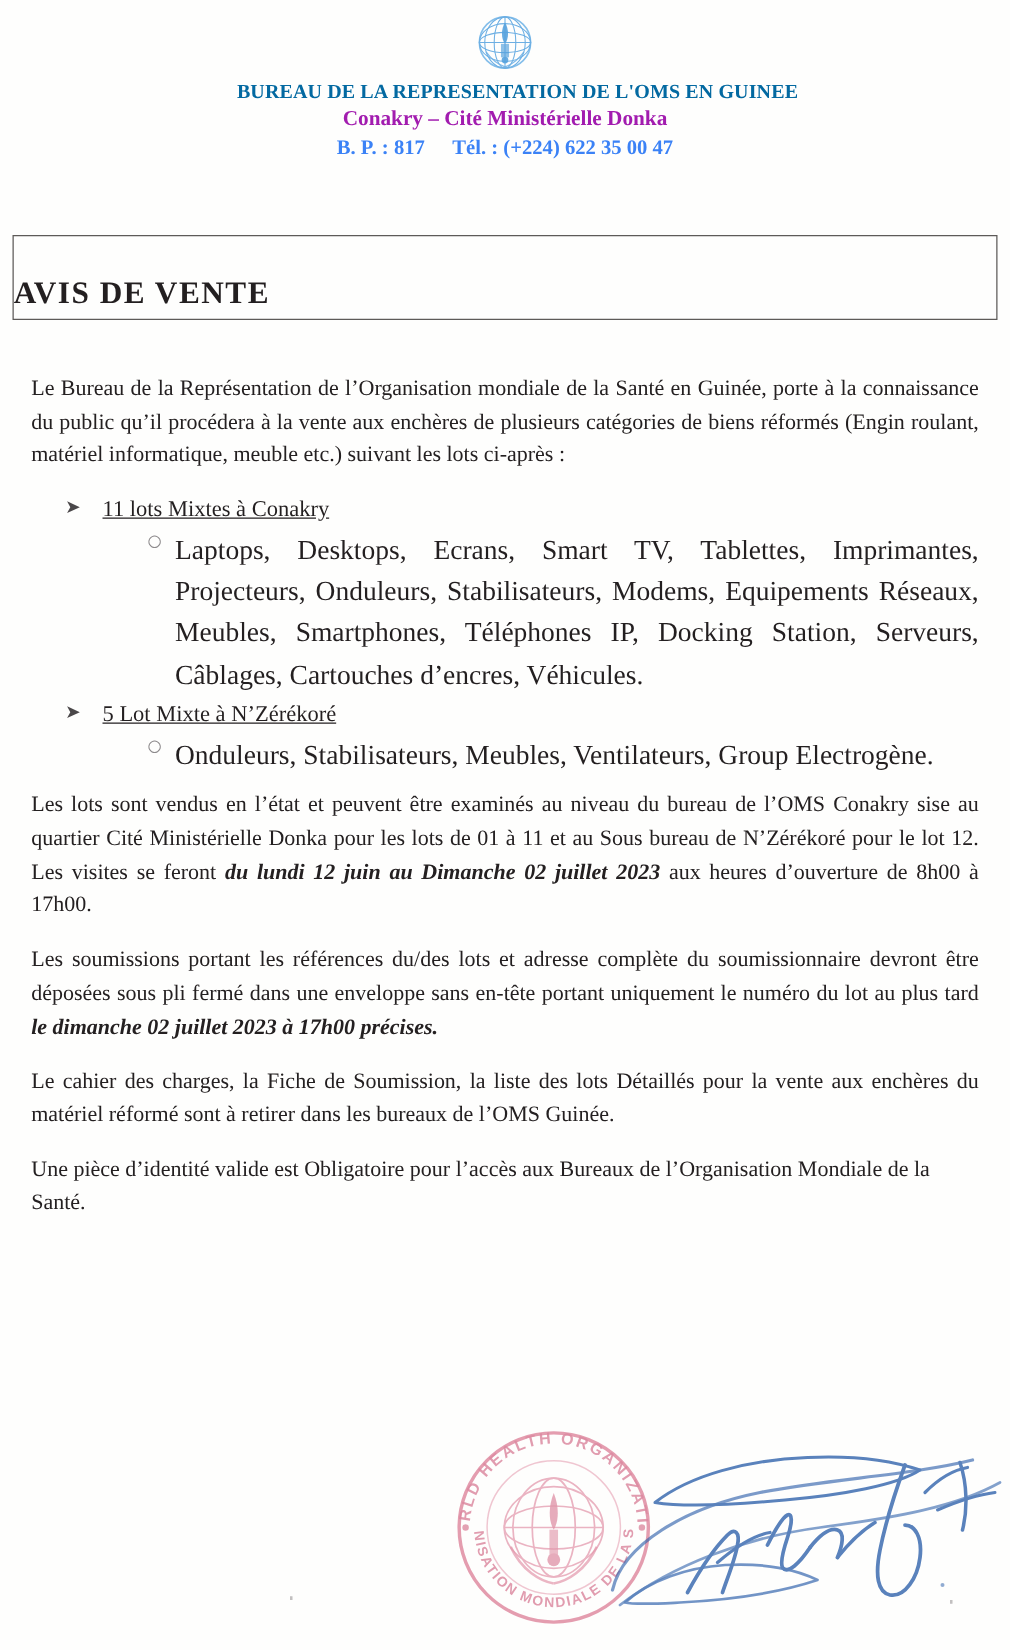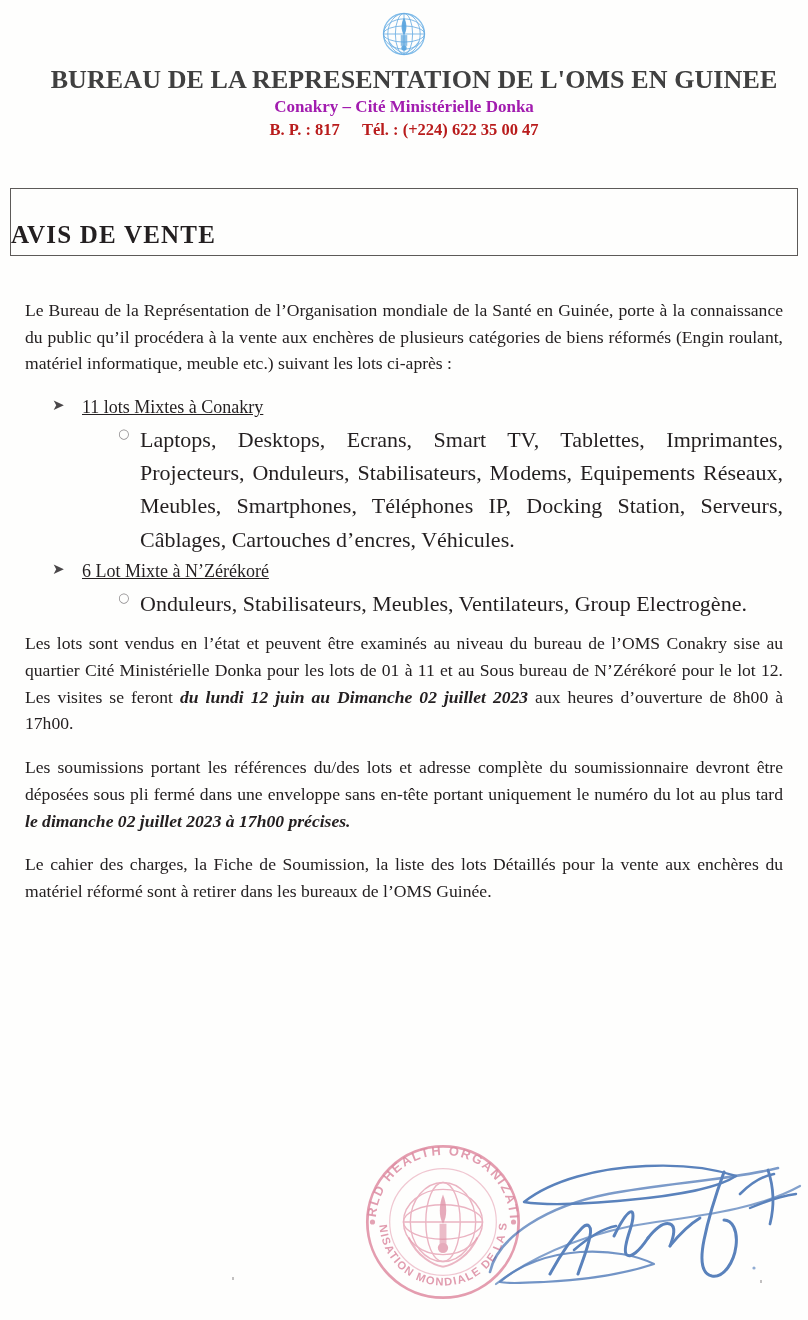--- a/index.html
+++ b/index.html
@@ -44,37 +44,37 @@
     font-weight: bold;
     font-size: 15px;
     line-height: 1.08;
     color: #3d8fd4;
     letter-spacing: 0.2px;
     opacity: 0.92;
     filter: blur(0.25px);
   }
   .org-title {
     font-weight: bold;
-    font-size: 26px;
+    font-size: 16px;
     letter-spacing: 0.1px;
     margin-top: 3px;
-    color: #404040;
+    color: #0369a1;
     padding-left: 20px;
   }
   .org-sub {
     font-weight: bold;
     font-size: 17px;
     margin-top: 2px;
     color: #a21caf;
   }
   .org-contact {
     font-weight: bold;
     font-size: 16.5px;
     margin-top: 3px;
-    color: #b91c1c;
+    color: #3b82f6;
   }
   .contact-gap { display: inline-block; width: 22px; }
   .org-email {
     font-size: 16px;
     margin-top: 3px;
     color: #2b2728;
   }
   .email-link {
     color: #2f5fbf;
     text-decoration: underline;
@@ -246,35 +246,36 @@
         <span class="marker">➤</span>
         <span class="text">11 lots Mixtes à Conakry</span>
       </div>
       <div class="lvl2">
         <span class="marker">○</span>
         <span class="text">Laptops, Desktops, Ecrans, Smart TV, Tablettes, Imprimantes, Projecteurs, Onduleurs, Stabilisateurs, Modems, Equipements Réseaux, Meubles, Smartphones, Téléphones IP, Docking Station, Serveurs, Câblages, Cartouches d’encres, Véhicules.</span>
       </div>
 
       <div class="lvl1">
         <span class="marker">➤</span>
-        <span class="text">6 Lot Mixte à N’Zérékoré</span>
+        <span class="text">5 Lot Mixte à N’Zérékoré</span>
       </div>
       <div class="lvl2">
         <span class="marker">○</span>
         <span class="text">Onduleurs, Stabilisateurs, Meubles, Ventilateurs, Group Electrogène.</span>
       </div>
 
     </div>
 
     <p class="para"><span>Les lots sont vendus en l’état et peuvent être examinés au niveau du bureau de l’OMS Conakry sise au quartier Cité Ministérielle Donka pour les lots de 01 à 11 et au Sous bureau de N’Zérékoré pour le lot 12. Les visites se feront </span><b>du lundi 12 juin au Dimanche 02 juillet 2023</b><span> aux heures d’ouverture de 8h00 à 17h00.</span></p>
 
     <p class="para"><span>Les soumissions portant les références du/des lots et adresse complète du soumissionnaire devront être déposées sous pli fermé dans une enveloppe sans en-tête portant uniquement le numéro du lot au plus tard </span><b>le dimanche 02 juillet 2023 à 17h00 précises.</b></p>
 
     <p class="para">Le cahier des charges, la Fiche de Soumission, la liste des lots Détaillés pour la vente aux enchères du matériel réformé sont à retirer dans les bureaux de l’OMS Guinée.</p>
 
+    <p class="para ragged">Une pièce d’identité valide est Obligatoire pour l’accès aux Bureaux de l’Organisation Mondiale de la Santé.</p>
 
   </div>
 
   <div class="sign-area">
 
     <svg class="stamp" viewBox="0 0 200 200">
       <defs>
         <path id="arcTop" d="M 22,100 A 78,78 0 0 1 178,100"></path>
         <path id="arcBot" d="M 26,100 A 74,74 0 0 0 174,100"></path>
       </defs>

